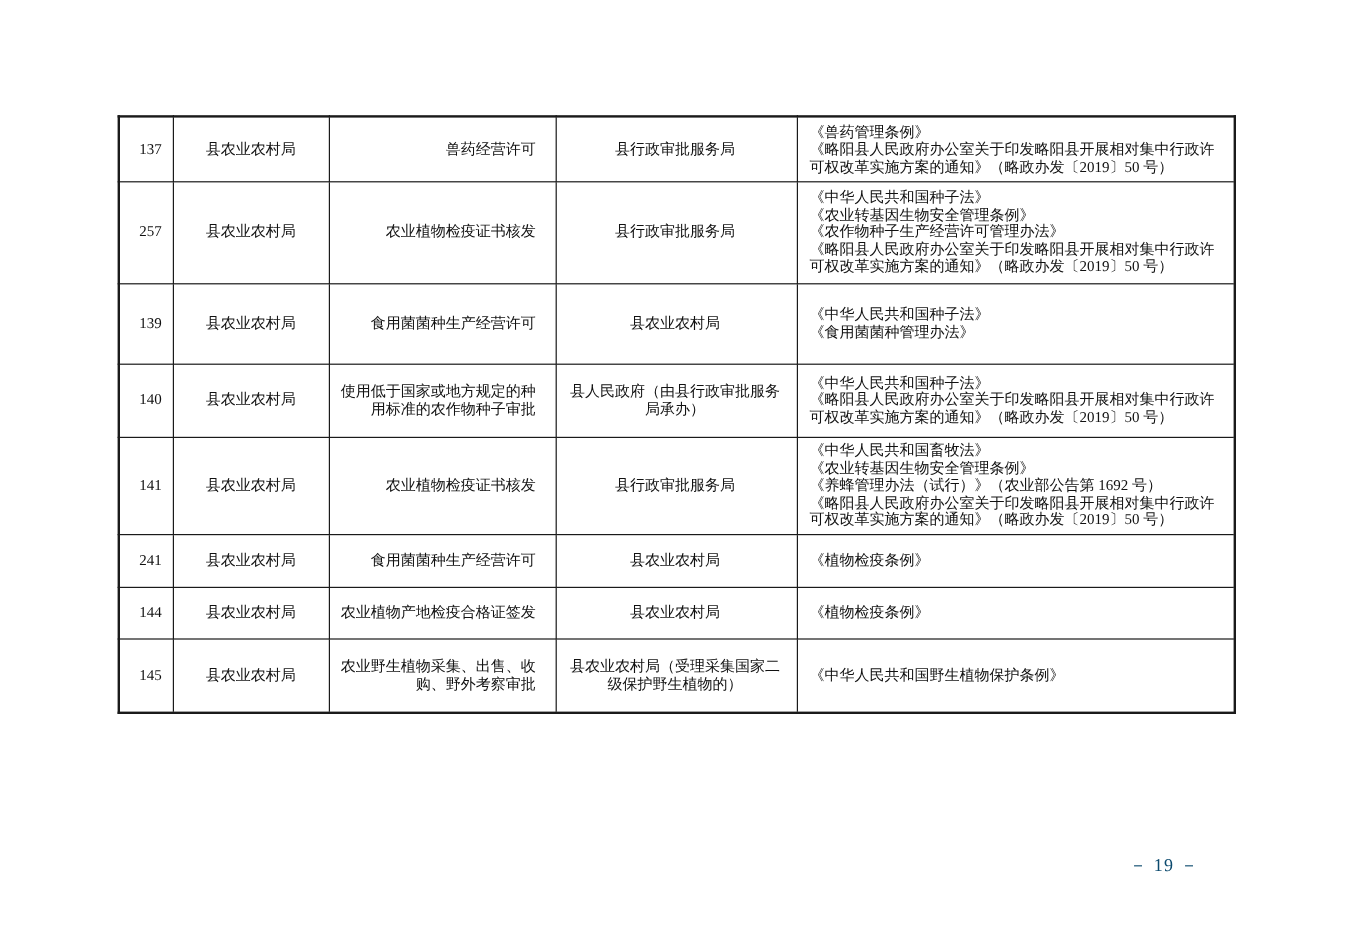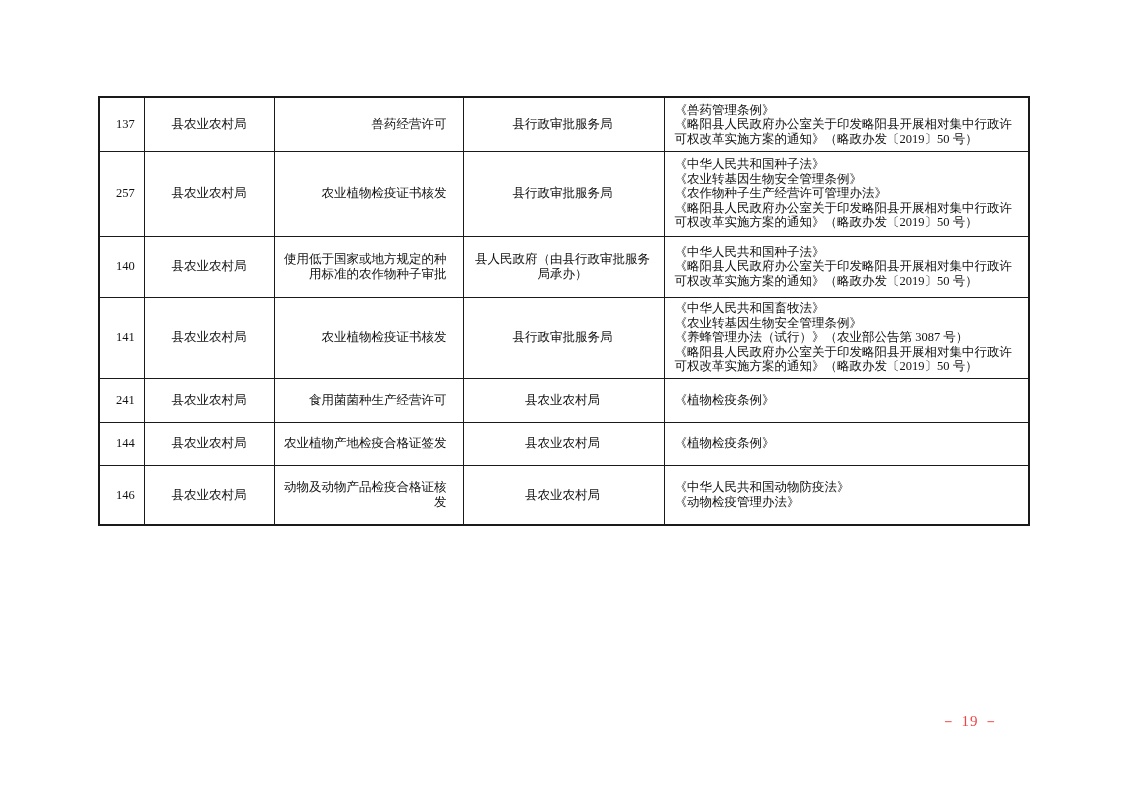--- a/index.html
+++ b/index.html
@@ -66,21 +66,21 @@
   tr.h43  td { height: 43px; }
   tr.h62  td { height: 62px; }
   tr.h60  td { height: 60px; }
   .page-number {
     position: absolute;
     left: 930px;
     top: 712px;
     width: 80px;
     text-align: center;
     font-size: 15px;
-    color: #ef4444;
+    color: #0c4a6e;
     letter-spacing: 1px;
     white-space: nowrap;
   }
 </style>
 </head>
 <body>
 
 <div class="page">
 
   <table class="doc-table">
@@ -107,39 +107,49 @@
         <td class="c-dept">县农业农村局</td>
         <td class="c-item">农业植物检疫证书核发</td>
         <td class="c-agency">县行政审批服务局</td>
         <td class="c-basis">
           <div class="basis-line">《中华人民共和国种子法》</div>
           <div class="basis-line">《农业转基因生物安全管理条例》</div>
           <div class="basis-line">《农作物种子生产经营许可管理办法》</div>
           <div class="basis-line">《略阳县人民政府办公室关于印发略阳县开展相对集中行政许可权改革实施方案的通知》（略政办发〔2019〕50 号）</div>
         </td>
       </tr>
+      <tr class="h67">
+        <td class="c-num">139</td>
+        <td class="c-dept">县农业农村局</td>
+        <td class="c-item">食用菌菌种生产经营许可</td>
+        <td class="c-agency">县农业农村局</td>
+        <td class="c-basis">
+          <div class="basis-line">《中华人民共和国种子法》</div>
+          <div class="basis-line">《食用菌菌种管理办法》</div>
+        </td>
+      </tr>
       <tr class="h61">
         <td class="c-num">140</td>
         <td class="c-dept">县农业农村局</td>
         <td class="c-item">使用低于国家或地方规定的种用标准的农作物种子审批</td>
         <td class="c-agency">县人民政府（由县行政审批服务局承办）</td>
         <td class="c-basis">
           <div class="basis-line">《中华人民共和国种子法》</div>
           <div class="basis-line">《略阳县人民政府办公室关于印发略阳县开展相对集中行政许可权改革实施方案的通知》（略政办发〔2019〕50 号）</div>
         </td>
       </tr>
       <tr class="h81">
         <td class="c-num">141</td>
         <td class="c-dept">县农业农村局</td>
         <td class="c-item">农业植物检疫证书核发</td>
         <td class="c-agency">县行政审批服务局</td>
         <td class="c-basis">
           <div class="basis-line">《中华人民共和国畜牧法》</div>
           <div class="basis-line">《农业转基因生物安全管理条例》</div>
-          <div class="basis-line">《养蜂管理办法（试行）》（农业部公告第 3087 号）</div>
+          <div class="basis-line">《养蜂管理办法（试行）》（农业部公告第 1692 号）</div>
           <div class="basis-line">《略阳县人民政府办公室关于印发略阳县开展相对集中行政许可权改革实施方案的通知》（略政办发〔2019〕50 号）</div>
         </td>
       </tr>
       <tr class="h44">
         <td class="c-num">241</td>
         <td class="c-dept">县农业农村局</td>
         <td class="c-item">食用菌菌种生产经营许可</td>
         <td class="c-agency">县农业农村局</td>
         <td class="c-basis">
           <div class="basis-line">《植物检疫条例》</div>
@@ -147,28 +157,27 @@
       </tr>
       <tr class="h43">
         <td class="c-num">144</td>
         <td class="c-dept">县农业农村局</td>
         <td class="c-item">农业植物产地检疫合格证签发</td>
         <td class="c-agency">县农业农村局</td>
         <td class="c-basis">
           <div class="basis-line">《植物检疫条例》</div>
         </td>
       </tr>
-      <tr class="h60">
-        <td class="c-num">146</td>
+      <tr class="h62">
+        <td class="c-num">145</td>
         <td class="c-dept">县农业农村局</td>
-        <td class="c-item">动物及动物产品检疫合格证核发</td>
-        <td class="c-agency">县农业农村局</td>
+        <td class="c-item">农业野生植物采集、出售、收购、野外考察审批</td>
+        <td class="c-agency">县农业农村局（受理采集国家二级保护野生植物的）</td>
         <td class="c-basis">
-          <div class="basis-line">《中华人民共和国动物防疫法》</div>
-          <div class="basis-line">《动物检疫管理办法》</div>
+          <div class="basis-line">《中华人民共和国野生植物保护条例》</div>
         </td>
       </tr>
     </tbody>
   </table>
 
   <div class="page-number">－ 19 －</div>
 
 </div>
 
 </body></html>

